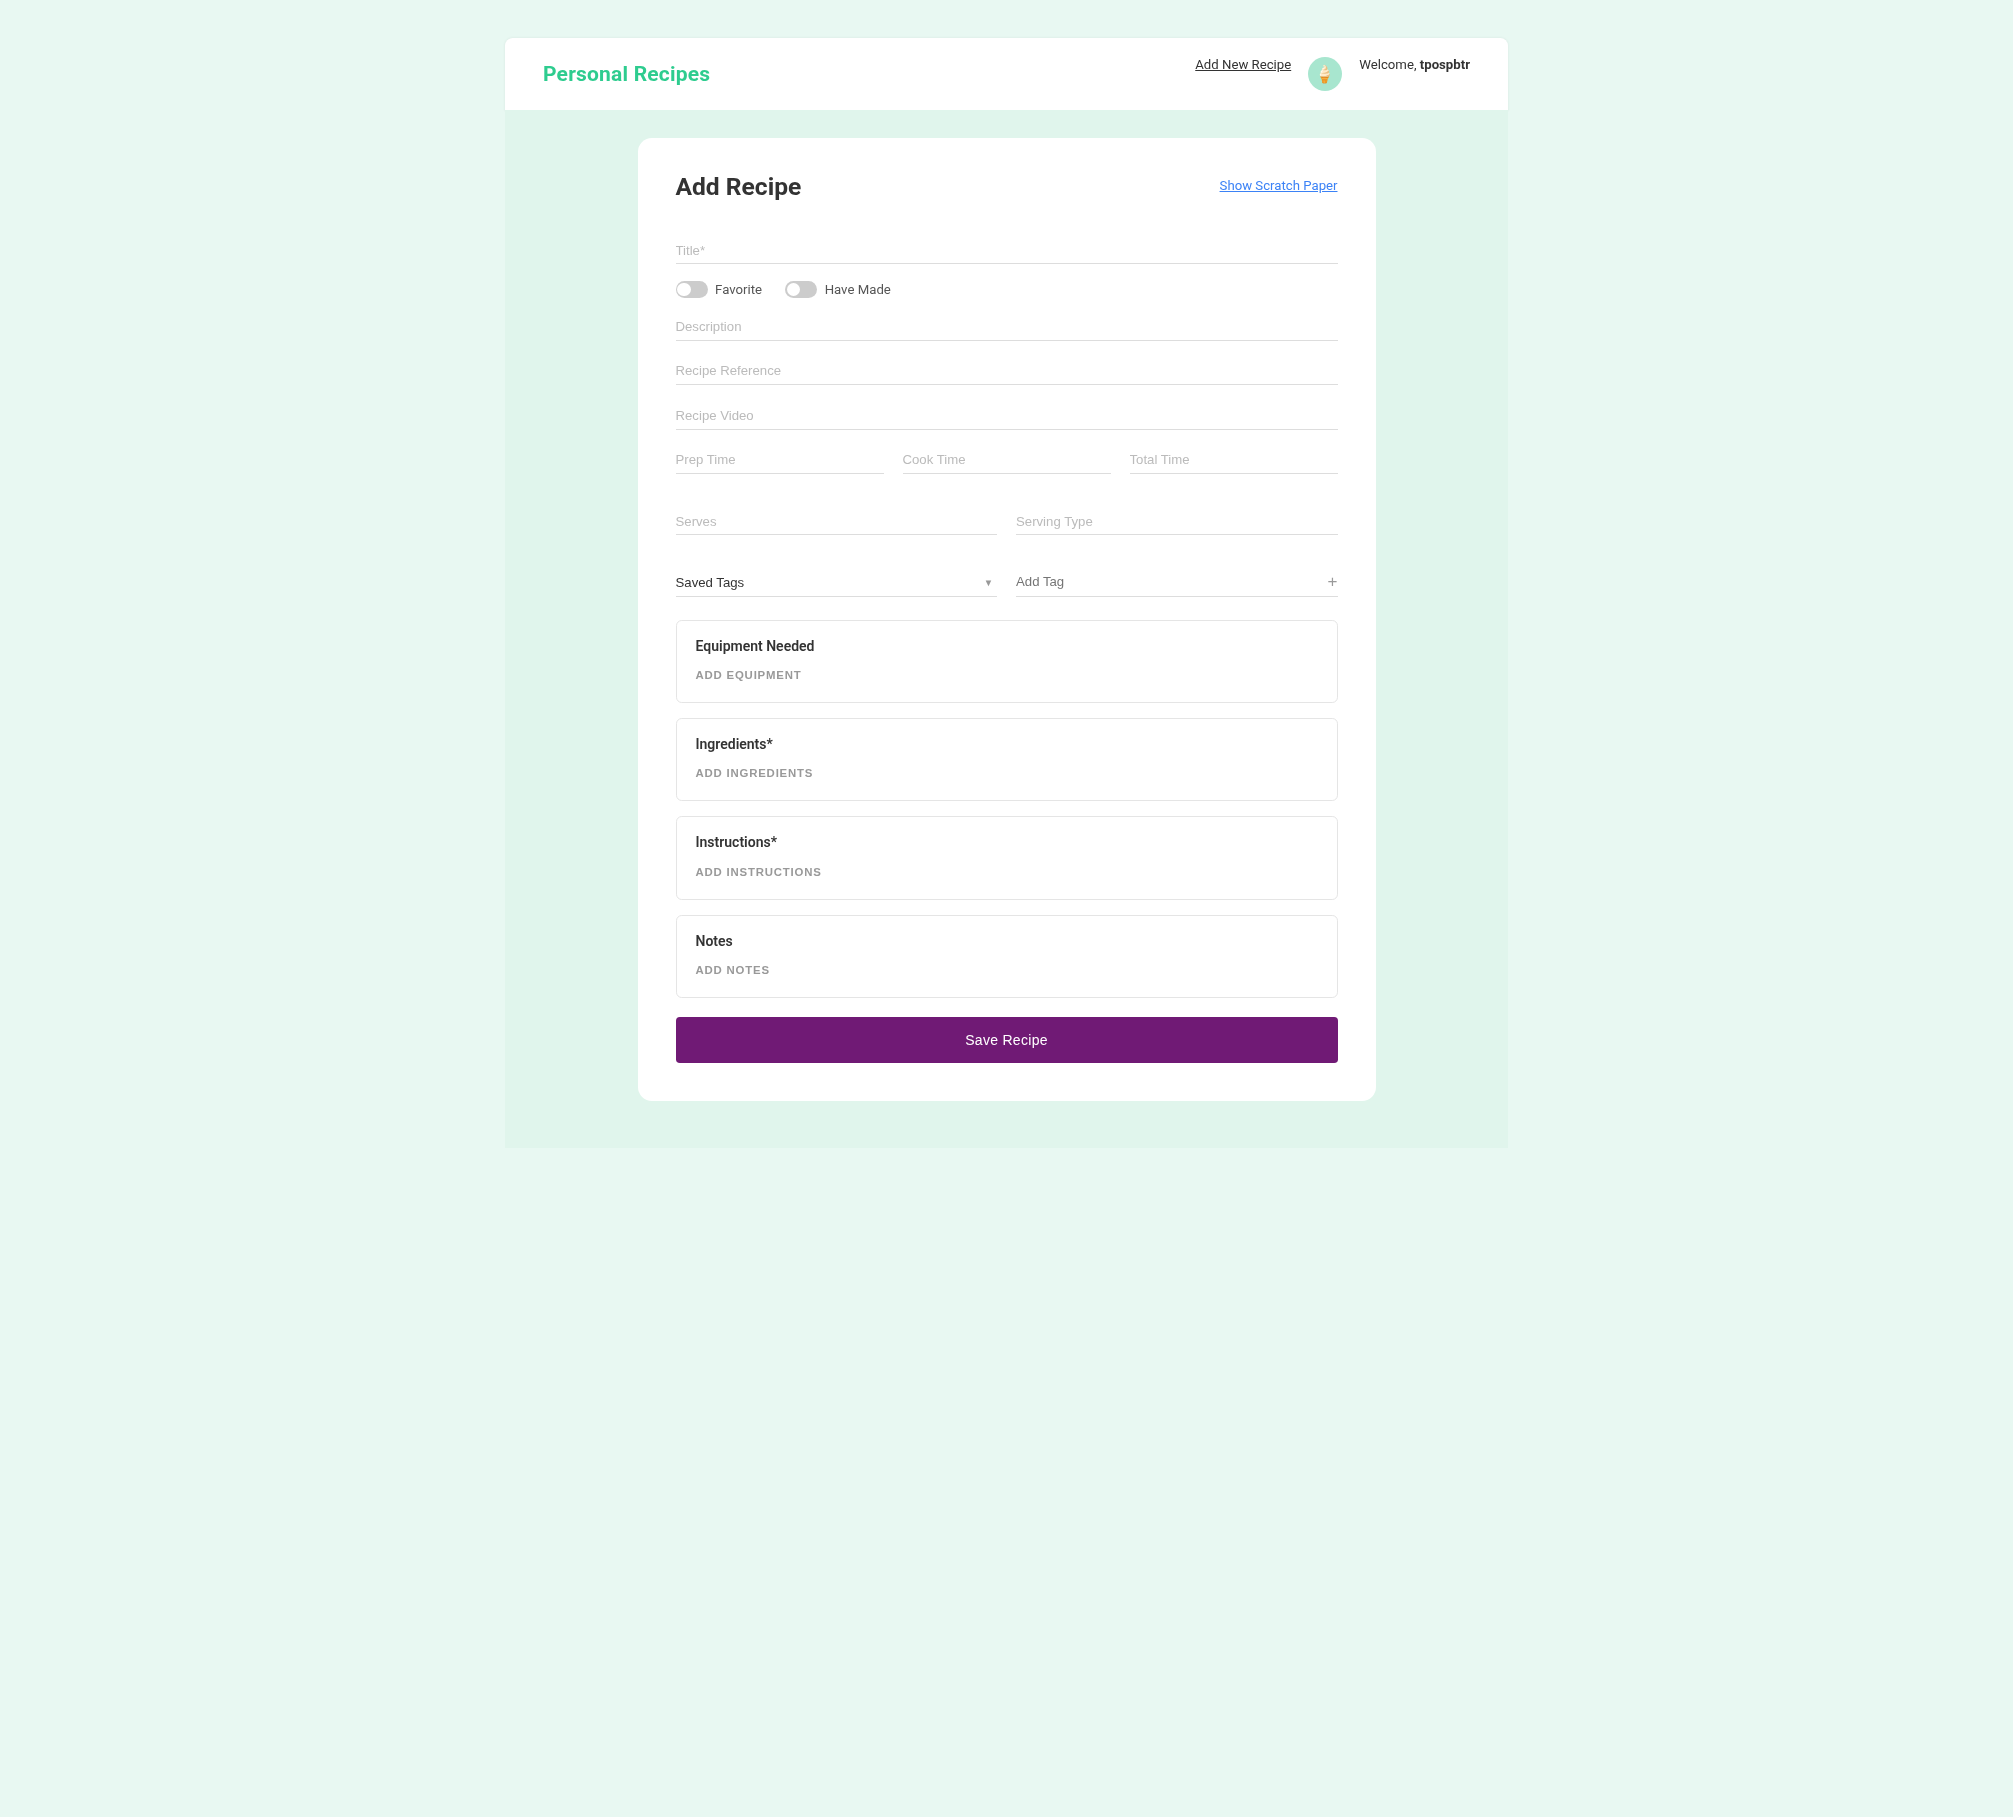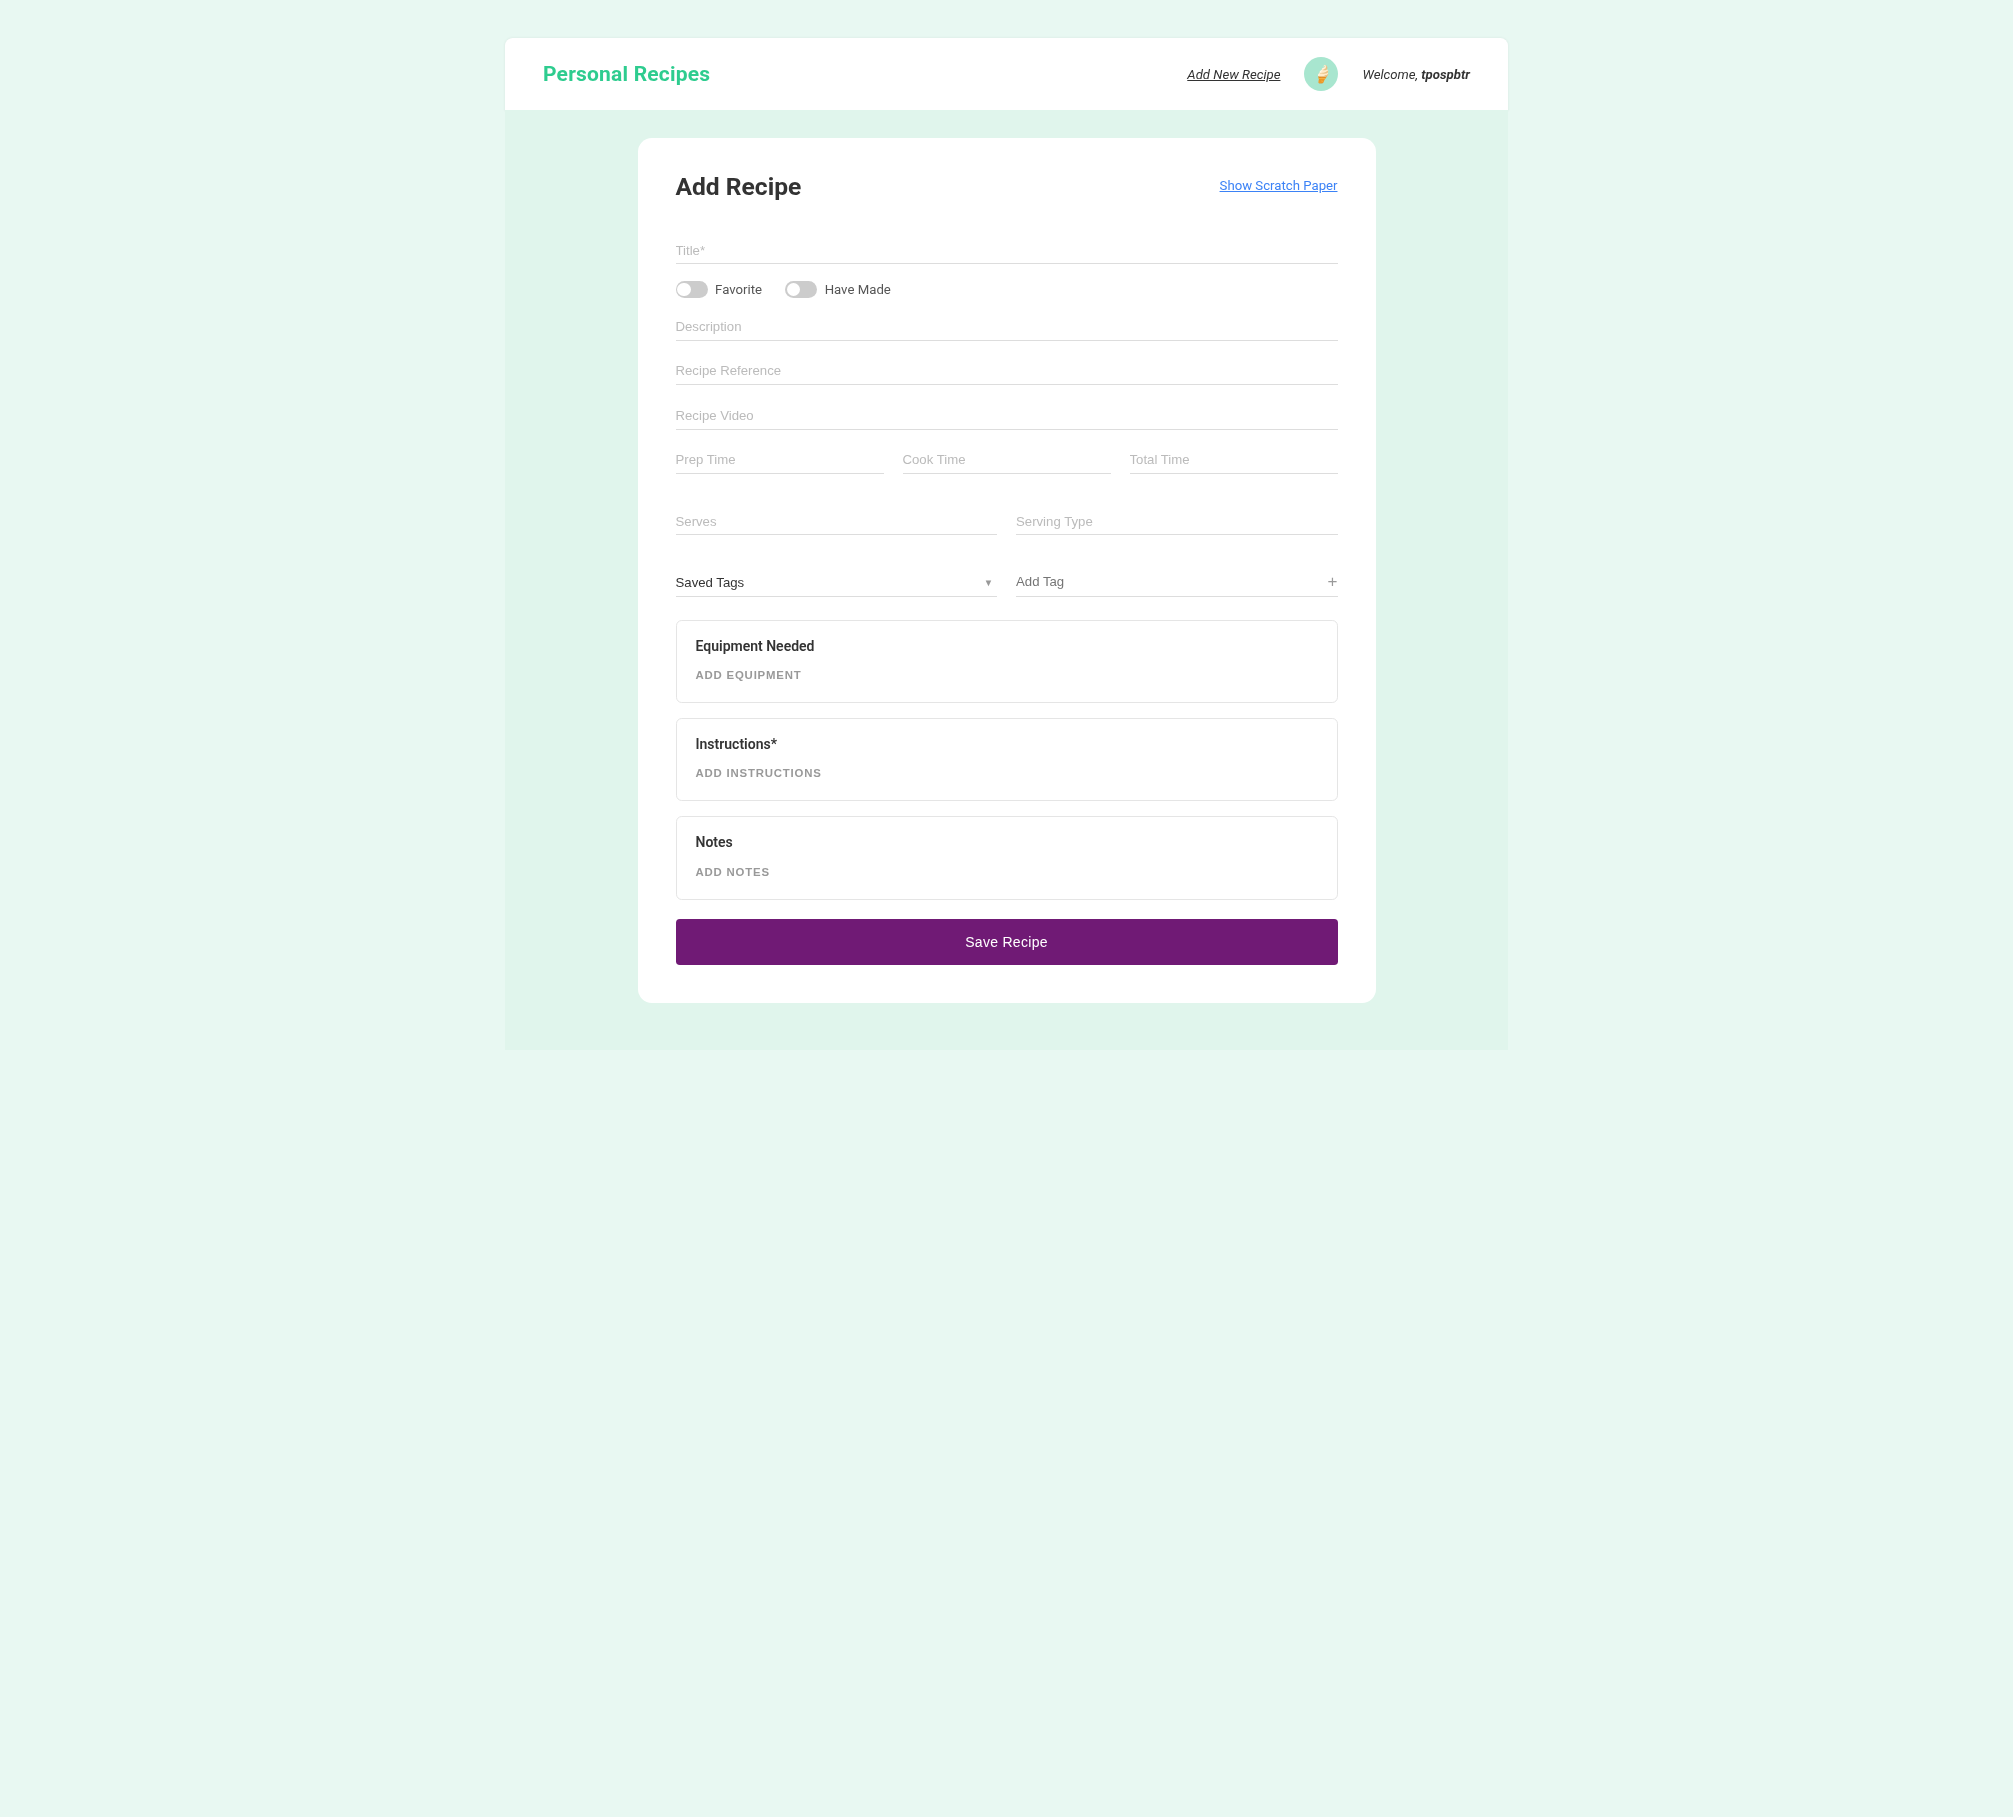--- a/index.html
+++ b/index.html
@@ -29,23 +29,22 @@
 
     .app-title {
       color: #2ecc8f;
       font-size: 21px;
       font-weight: 700;
       letter-spacing: 0.2px;
     }
 
     .header-right {
       display: flex;
-      align-items: center;
-      gap: 24px;
-      font-style: italic;
+      align-items: flex-start;
+      gap: 17px;
     }
 
     .add-new-recipe-link {
       color: #333;
       font-size: 13.2px;
       text-decoration: underline;
       cursor: pointer;
     }
 
     .avatar {
@@ -382,20 +381,24 @@
         </div>
       </div>
 
       
       <div class="section-box">
         <div class="section-box-title">Equipment Needed</div>
         <button class="section-add-btn">ADD EQUIPMENT</button>
       </div>
 
       
+      <div class="section-box">
+        <div class="section-box-title">Ingredients*</div>
+        <button class="section-add-btn">ADD INGREDIENTS</button>
+      </div>
 
       
       <div class="section-box">
         <div class="section-box-title">Instructions*</div>
         <button class="section-add-btn">ADD INSTRUCTIONS</button>
       </div>
 
       
       <div class="section-box">
         <div class="section-box-title">Notes</div>

